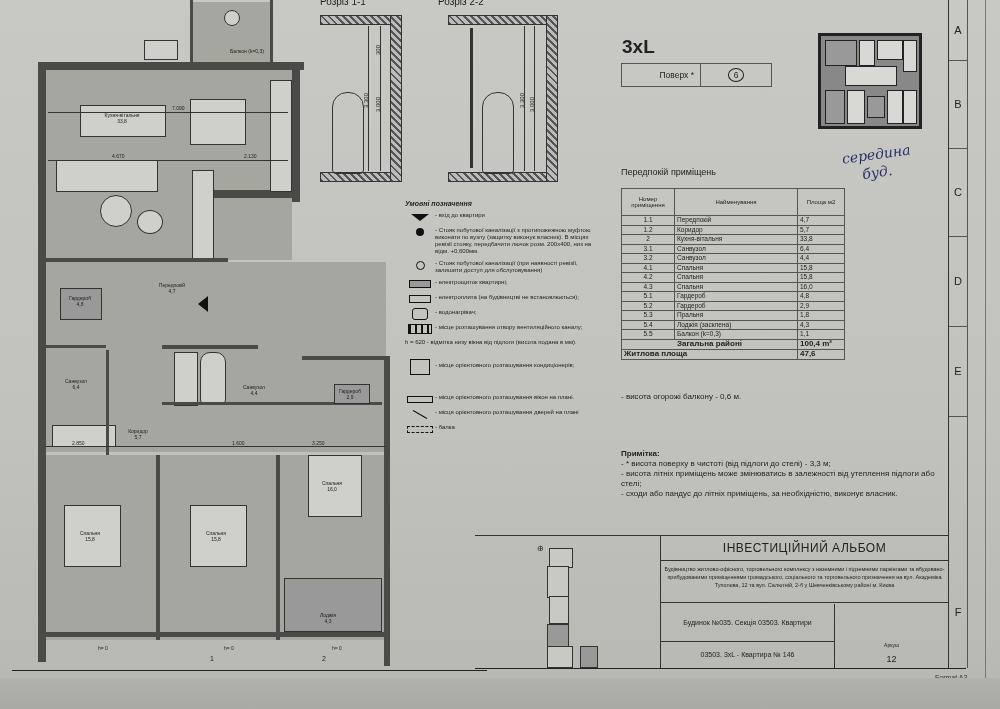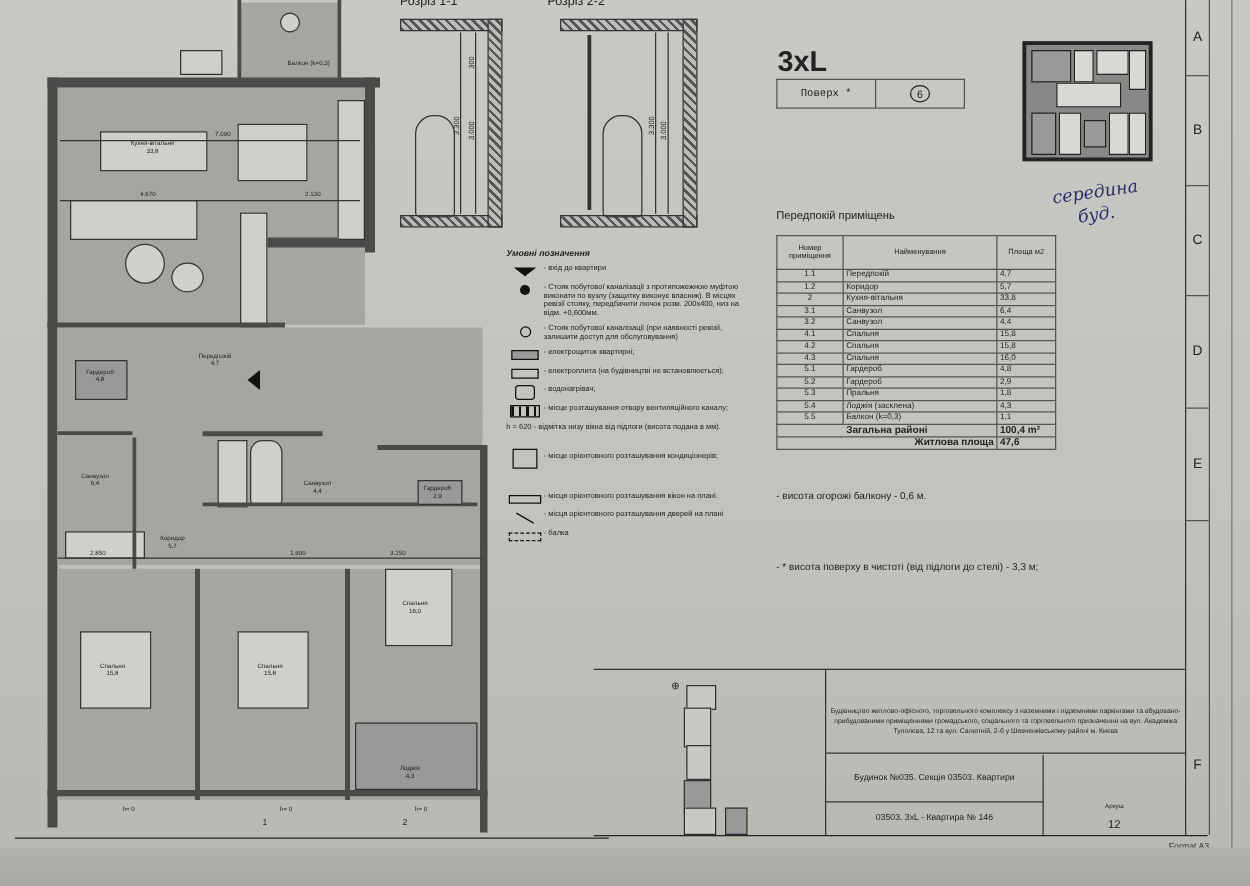--- a/index.html
+++ b/index.html
@@ -21,24 +21,24 @@
   .person{position:absolute;width:30px;height:80px;border:1.2px solid #333;border-radius:15px 15px 4px 4px;}
   .dim-text{position:absolute;font-size:6px;transform:rotate(-90deg);transform-origin:left top;}
   .legend{position:absolute;left:405px;top:200px;width:200px;}
   .legend-title{font-size:7px;font-weight:bold;font-style:italic;margin-bottom:5px;}
   .leg-row{display:flex;align-items:flex-start;margin-bottom:5px;font-size:6px;line-height:7px;}
   .leg-sym{width:30px;flex:0 0 30px;height:10px;display:flex;align-items:center;justify-content:center;}
   .leg-text{flex:1;}
   .watermark{position:absolute;left:420px;top:240px;width:160px;height:200px;pointer-events:none;}
   .watermark .wreath{position:absolute;left:10px;top:0;width:140px;height:170px;border-radius:50%;border:14px solid rgba(218,190,110,0.35);border-top-color:transparent;}
   .watermark .wm-text{position:absolute;left:-5px;top:180px;font-family:"Liberation Serif",serif;font-size:19px;color:rgba(210,180,90,0.7);letter-spacing:2px;white-space:nowrap;}
-  .title-big{position:absolute;left:622px;top:36px;font-size:23px;font-weight:bold;}
+  .title-big{position:absolute;left:622px;top:36px;font-size:19px;font-weight:bold;}
   .info-table{position:absolute;left:621px;top:63px;border-collapse:collapse;font-size:8.5px;}
   .info-table td{border:1px solid #555;height:22px;padding:0 6px;}
-  .info-table td.lbl{width:66px;text-align:center;font-family:Liberation Mono, monospace;}
+  .info-table td.lbl{width:66px;text-align:right;}
   .info-table td.val{width:58px;text-align:center;}
   .circle{display:inline-block;border:1px solid #222;border-radius:50%;padding:1px 5px;}
   .keyplan{position:absolute;left:818px;top:33px;width:98px;height:90px;background:#888;border:3px solid #222;}
   .keyplan .b{position:absolute;background:#d8d8d4;border:1px solid #222;}
   .handwriting{position:absolute;left:843px;top:145px;font-family:"DejaVu Serif",serif;font-style:italic;color:#2a2f6a;font-size:14px;line-height:18px;transform:rotate(-8deg);}
   .expl-title{position:absolute;left:621px;top:167px;font-size:9px;}
   .expl-table{position:absolute;left:621px;top:188px;border-collapse:collapse;font-size:6.5px;}
   .expl-table th{border:1px solid #555;font-weight:normal;font-size:6px;height:24px;}
   .expl-table td{border:1px solid #555;height:8.5px;padding:0 2px;line-height:8px;}
   .expl-table td.num{text-align:center;width:48px;}
@@ -370,42 +370,46 @@
     <tr>
           <td class="num">5.5</td>
           <td class="name">Балкон (k=0,3)</td>
           <td class="area">1,1</td>
         </tr>
     <tr class="total">
       <td colspan="2" style="text-align:center;">Загальна районі</td>
       <td>100,4 m²</td>
     </tr>
     <tr class="total">
-      <td colspan="2" style="text-align:right;">Житлова площа</td>
+      <td colspan="2" style="text-align:left;">Житлова площа</td>
       <td>47,6</td>
     </tr>
   </tbody>
     </table>
 
   <div class="note-balcony">- висота огорожі балкону - 0,6 м.</div>
 
   <div class="notes">
+    <div class="head">Примітка:</div>
     <div>- * висота поверху в чистоті (від підлоги до стелі) - 3,3 м;</div>
+    <div>- висота літніх приміщень може змінюватись в залежності від утеплення підлоги або стелі;</div>
+    <div>- сходи або пандус до літніх приміщень, за необхідністю, виконує власник.</div>
   </div>
 
   <div class="stamp">
     <div class="keymap">
       <div style="position:absolute;left:62px;top:8px;font-size:8px;">⊕</div>
       <div class="km-block" style="left:74px;top:12px;width:22px;height:18px;"></div>
       <div class="km-block" style="left:72px;top:30px;width:20px;height:30px;"></div>
       <div class="km-block" style="left:74px;top:60px;width:18px;height:26px;"></div>
       <div class="km-block" style="left:72px;top:88px;width:20px;height:26px;background:#999;"></div>
       <div class="km-block" style="left:72px;top:110px;width:24px;height:20px;"></div>
       <div class="km-block" style="left:105px;top:110px;width:16px;height:20px;background:#999;"></div>
     </div>
+    <div class="album">ІНВЕСТИЦІЙНИЙ АЛЬБОМ</div>
     <div class="desc">Будівництво житлово-офісного, торговельного комплексу з наземними і підземними паркінгами та вбудовано-прибудованими приміщеннями громадського, соціального та торговельного призначення на вул. Академіка Туполєва, 12 та вул. Салютній, 2-б у Шевченківському районі м. Києва</div>
     <div class="house">Будинок №035. Секція 03503. Квартири</div>
     <div class="apt">03503. 3xL - Квартира № 146</div>
     <div class="sheet-lbl">Аркуш</div>
     <div class="sheet-no">12</div>
   </div>
 
   <div class="frame-right">
     <div class="cell" style="top:0;height:60px;">A</div>
     <div class="cell" style="top:60px;height:88px;">B</div>

